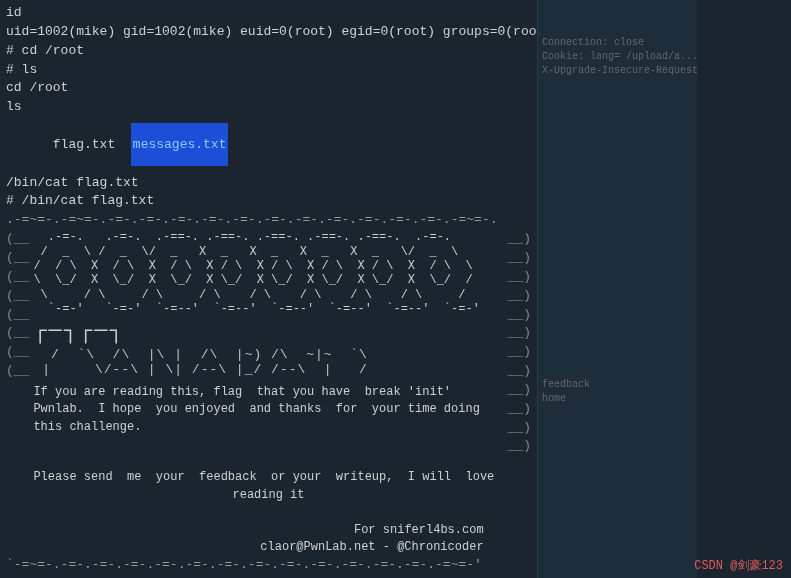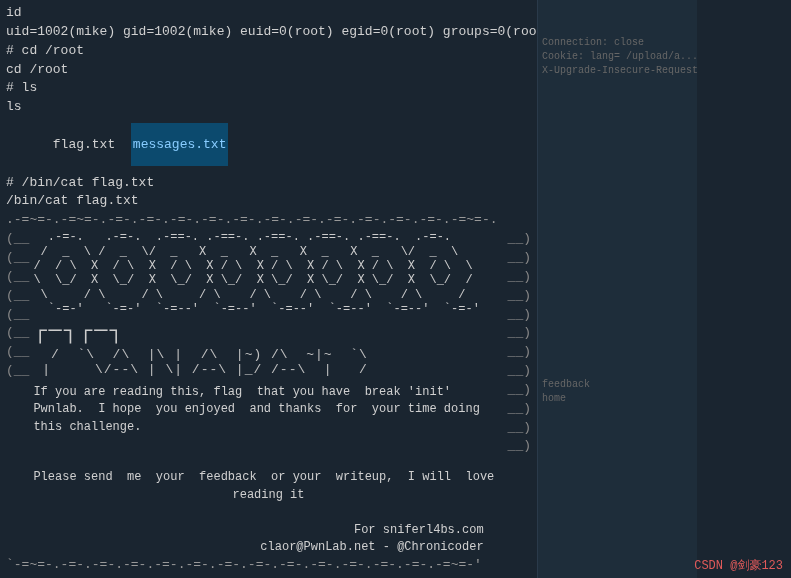--- a/index.html
+++ b/index.html
@@ -27,21 +27,21 @@
 
     .watermark {
       position: absolute;
       bottom: 4px;
       right: 8px;
       color: #e05a5a;
       font-size: 12px;
     }
 
     .highlight-file {
-      background-color: #0c4a6e;
+      background-color: #1d4ed8;
       color: #88ccff;
       padding: 14px 2px;
     }
 
     .split-layout {
       display: flex;
       width: 697px;
       height: 578px;
     }
 
@@ -69,28 +69,28 @@
     }
   </style>
 </head>
 <body>
 
 <div class="split-layout">
   <div class="left-pane">
     <div class="line" style="color:#d0d0d0;">id</div>
     <div class="line" style="color:#d0d0d0;">uid=1002(mike) gid=1002(mike) euid=0(root) egid=0(root) groups=0(root),1003(kane)</div>
     <div class="line" style="color:#d0d0d0;"># cd /root</div>
+    <div class="line" style="color:#d0d0d0;"># ls</div>
     <div class="line" style="color:#d0d0d0;">cd /root</div>
-    <div class="line" style="color:#d0d0d0;"># ls</div>
     <div class="line" style="color:#d0d0d0;">ls</div>
     <div class="line">
       <span style="color:#d0d0d0;">flag.txt  </span><span class="highlight-file">messages.txt</span>
     </div>
+    <div class="line" style="color:#d0d0d0;">/bin/cat flag.txt</div>
     <div class="line" style="color:#d0d0d0;"># /bin/cat flag.txt</div>
-    <div class="line" style="color:#d0d0d0;">/bin/cat flag.txt</div>
 
     <div style="color:#aaa; font-size:12px; line-height:1.3; font-family:'Courier New',monospace;">
       <div class="line" style="color:#999;">.-=~=-.-=~=-.-=-.-=-.-=-.-=-.-=-.-=-.-=-.-=-.-=-.-=-.-=-.-=~=-.</div>
 
       <div style="display:flex;">
         <div style="flex:0 0 auto; color:#888;">
           <div class="line">(__</div>
           <div class="line">(__</div>
           <div class="line">(__</div>
           <div class="line">(__</div>

